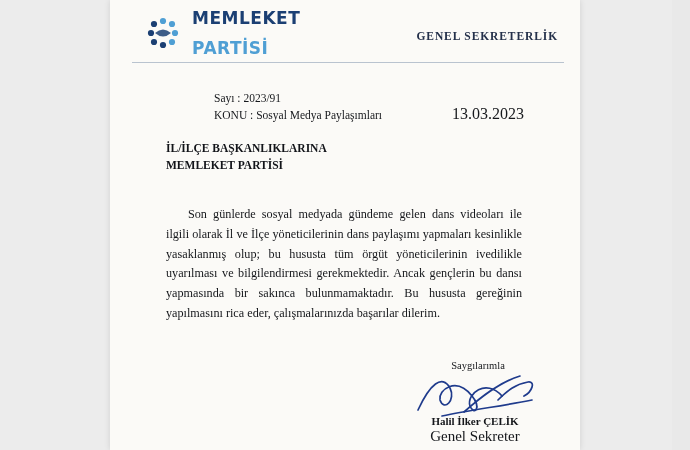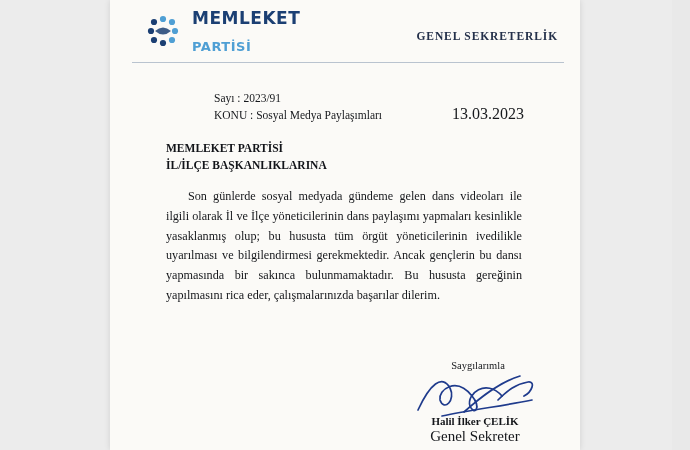--- a/index.html
+++ b/index.html
@@ -68,21 +68,21 @@
     line-height: 1.0;
   }
   .logo-text .l1 {
     font-size: 17px;
     font-weight: bold;
     letter-spacing: 0.5px;
     color: #1b3f73;
     display: block;
   }
   .logo-text .l2 {
-    font-size: 13px;
+    font-size: 17px;
     font-weight: bold;
     letter-spacing: 0.5px;
     color: #4f9fd4;
     display: block;
     margin-top: 13px;
   }
   .dept {
     position: absolute;
     right: 22px;
     top: 30px;
@@ -128,21 +128,21 @@
     font-size: 11.5px;
     font-weight: bold;
     line-height: 1.5;
     color: #121419;
   }
 
   
   .body-text {
     position: absolute;
     left: 56px;
-    top: 187px;
+    top: 205px;
     width: 356px;
     font-size: 12.2px;
     line-height: 1.62;
     text-align: justify;
     text-indent: 22px;
     color: #15171b;
   }
 
   
   .sig-block {
@@ -228,22 +228,22 @@
       </div>
       <div class="row">
         <span>KONU</span>
         <span>: Sosyal Medya Paylaşımları</span>
       </div>
     </div>
 
     <div class="date">13.03.2023</div>
 
     <div class="addressee">
+      <div>İL/İLÇE BAŞKANLIKLARINA</div>
       <div>MEMLEKET PARTİSİ</div>
-      <div>İL/İLÇE BAŞKANLIKLARINA</div>
     </div>
 
     <div class="body-text">Son günlerde sosyal medyada gündeme gelen dans videoları ile ilgili olarak İl ve İlçe yöneticilerinin dans paylaşımı yapmaları kesinlikle yasaklanmış olup; bu hususta tüm örgüt yöneticilerinin ivedilikle uyarılması ve bilgilendirmesi gerekmektedir. Ancak gençlerin bu dansı yapmasında bir sakınca bulunmamaktadır. Bu hususta gereğinin yapılmasını rica eder, çalışmalarınızda başarılar dilerim.</div>
 
 
     <div class="sig-block">
       <div class="sig-greet">Saygılarımla</div>
       <div class="scribble">
         <svg width="130" height="56" viewBox="0 0 130 56">
           <g fill="none" stroke="#1f3b8c" stroke-width="1.7" stroke-linecap="round">

